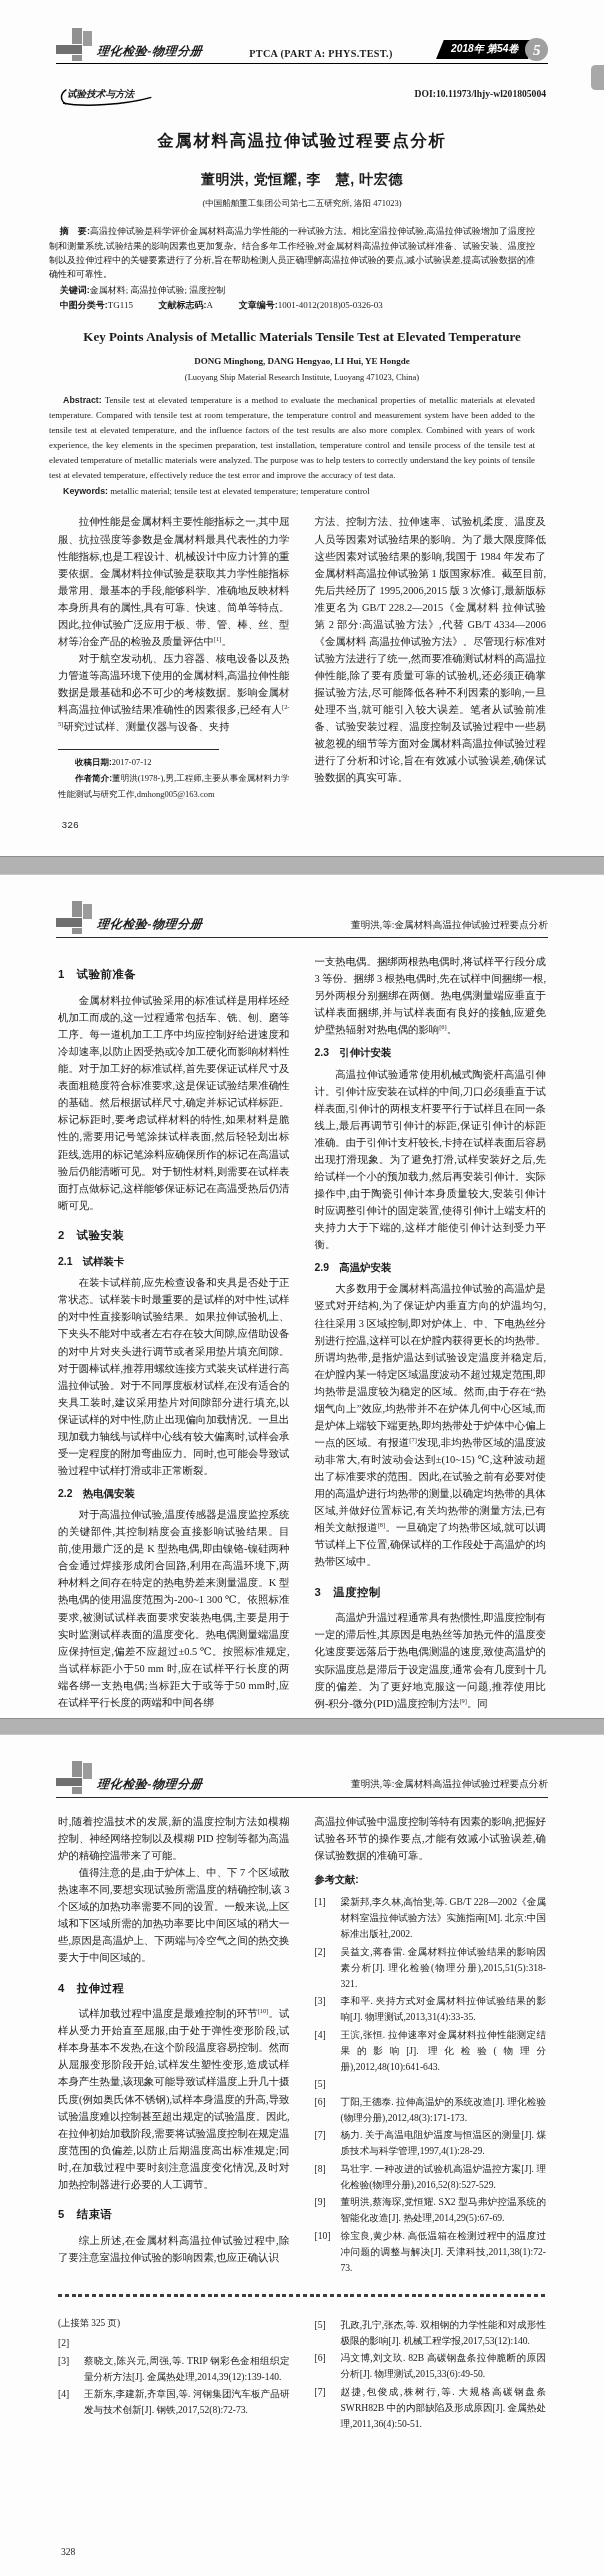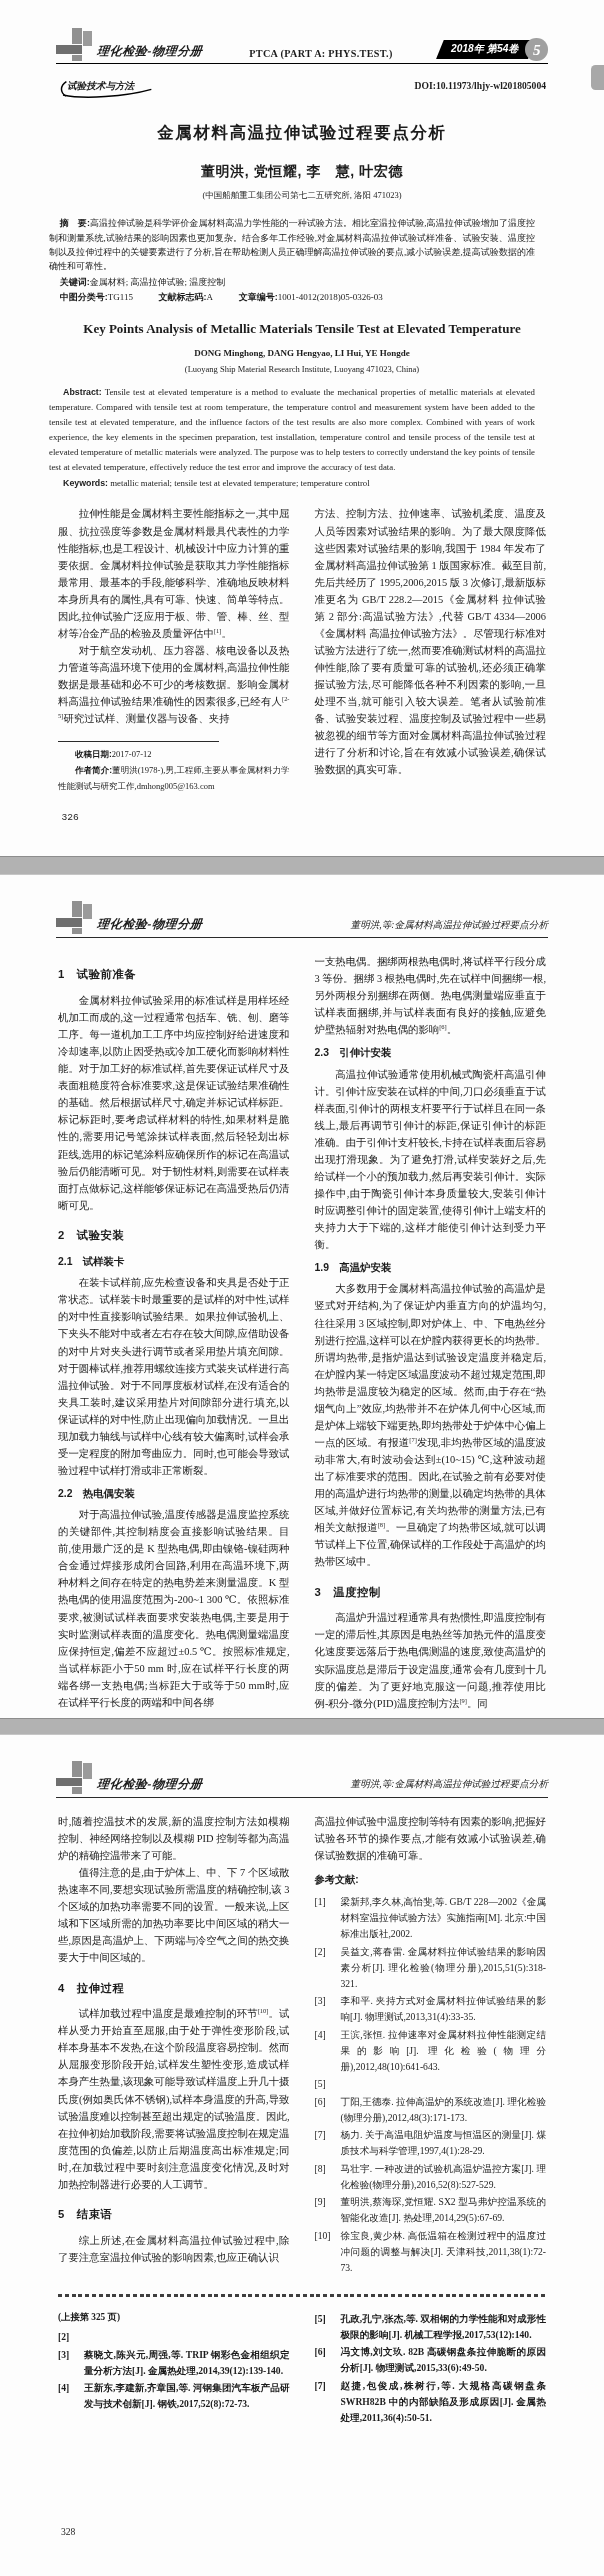--- a/index.html
+++ b/index.html
@@ -26,25 +26,25 @@
   .logo-mark{position:relative;width:36px;height:33px;flex:0 0 36px;}
   .lm-v{position:absolute;left:16px;top:0;width:10.2px;height:33px;background:#909090;}
   .lm-bump{position:absolute;left:26px;top:2.8px;width:8.5px;height:15.2px;background:#9b9b9b;border-left:1.7px solid #fdfdfd;}
   .lm-h{position:absolute;left:0;top:16px;width:26px;height:8.5px;background:#6f6f6f;border-top:1.1px solid #fdfdfd;border-bottom:1.1px solid #fdfdfd;}
   .logo-name{font-family:"Liberation Sans","DejaVu Sans",sans-serif;font-style:italic;font-weight:bold;font-size:12px;letter-spacing:0.6px;transform:skewX(-6deg);padding-bottom:1.1px;white-space:nowrap;}
   .ptca{flex:1;text-align:center;font-weight:bold;font-size:10.2px;letter-spacing:0.3px;padding-bottom:2.3px;white-space:nowrap;}
   .banner-wrap{display:flex;align-items:center;position:relative;}
   .banner{background:#000;color:#fff;transform:skewX(-22deg);padding:2.3px 13.5px 2.3px 11.3px;white-space:nowrap;}
   .banner span{display:inline-block;transform:skewX(22deg);font-family:"Liberation Sans","DejaVu Sans",sans-serif;font-style:italic;font-weight:bold;font-size:10.2px;}
   .issue-circle{width:22.6px;height:22.6px;border-radius:50%;background:#a0a0a0;color:#fff;display:flex;align-items:center;justify-content:center;font-style:italic;font-weight:bold;font-size:15.2px;margin-left:-6.8px;z-index:2;}
-  .running-head{font-style:italic;font-size:9.6px;padding-bottom:2.3px;color:#222;}
+  .running-head{font-size:9.6px;padding-bottom:2.3px;color:#222;}
   .edge-tab{position:absolute;right:0;top:65px;width:13.5px;height:25px;background:#a8a8a8;border-radius:4.5px 0 0 4.5px;}
 
   
-  .meta-row{margin:16px 58px 0 58px;display:flex;justify-content:space-between;align-items:flex-start;}
+  .meta-row{margin:24px 58px 0 58px;display:flex;justify-content:space-between;align-items:flex-start;}
   .stamp{position:relative;padding:0 0 6.8px 9px;font-family:"Liberation Sans","DejaVu Sans",sans-serif;font-weight:bold;font-style:italic;font-size:9.6px;}
   .stamp svg{position:absolute;left:0;top:1.1px;}
   .doi{font-weight:bold;font-size:9.6px;}
   .title-cn{margin-top:21.5px;text-align:center;font-family:"Liberation Sans","DejaVu Sans",sans-serif;font-weight:bold;font-size:16.4px;letter-spacing:1.7px;}
   .authors-cn{margin-top:19px;text-align:center;font-family:"Liberation Sans","DejaVu Sans",sans-serif;font-weight:bold;font-size:14px;letter-spacing:0.6px;}
   .affil-cn{margin-top:9px;text-align:center;font-size:8.5px;}
   .absbox{margin:14.7px 69px 0 49px;font-size:9px;line-height:1.6;text-align:justify;}
   .absbox .ti{text-indent:1.2em;}
   .kwline{margin:1.1px 69px 0 49px;font-size:9px;line-height:1.6;text-indent:1.2em;}
   .clcline{margin:1.1px 69px 0 49px;font-size:9px;line-height:1.6;text-indent:1.2em;}
@@ -66,30 +66,30 @@
   .blk.h2{font-family:"Liberation Sans","DejaVu Sans",sans-serif;font-weight:bold;font-size:10.4px;text-indent:0;margin:5.6px 0 4.5px 0;}
   sup{font-size:.62em;vertical-align:super;line-height:0;}
 
   
   .footnote{margin-top:13.5px;}
   .fn-rule{width:161px;border-top:1.1px solid #2a2a2a;margin-bottom:5.6px;}
   .fn-line{margin:0;font-size:8.5px;line-height:1.85;text-align:justify;}
   .fn-line .b{font-size:8.5px;}
   .fn-line.ind{text-indent:2em;}
   .pageno{margin-top:15px;font-size:9.6px;padding-left:3.4px;font-family:Liberation Mono, monospace;}
-  .pageno-abs{position:absolute;left:61px;bottom:43px;font-size:9.6px;}
+  .pageno-abs{position:absolute;left:61px;bottom:23px;font-size:9.6px;}
 
   
   .ref-head{font-family:"Liberation Sans","DejaVu Sans",sans-serif;font-weight:bold;font-size:10.2px;margin:8px 0 5.6px 0;text-indent:0;}
   .ref-row{display:flex;font-size:9.6px;line-height:1.66;margin-bottom:1.7px;text-align:justify;}
   .ref-no{flex:0 0 26px;}
   .ref-text{flex:1;min-width:0;overflow-wrap:anywhere;}
   .dashsep{margin:17px 58px 0 58px;height:2.3px;
     background:repeating-linear-gradient(90deg,#3f3f3f 0 4px,transparent 4px 6.8px);}
-  .cont{margin:14px 58px 0 58px;display:flex;gap:25px;font-weight:bold;}
+  .cont{margin:20px 58px 0 58px;display:flex;gap:25px;}
   .cont .ccol{flex:1;min-width:0;}
   .cont-note{font-size:9.3px;margin:0 0 5.6px 0;}
 </style>
 </head>
 <body>
 
 <div class="page page1">
   <div class="jheader">
     <div class="logo">
       <div class="logo-mark">
@@ -187,21 +187,21 @@
           <div class="blk p">在装卡试样前,应先检查设备和夹具是否处于正常状态。试样装卡时最重要的是试样的对中性,试样的对中性直接影响试验结果。如果拉伸试验机上、下夹头不能对中或者左右存在较大间隙,应借助设备的对中片对夹头进行调节或者采用垫片填充间隙。对于圆棒试样,推荐用螺纹连接方式装夹试样进行高温拉伸试验。对于不同厚度板材试样,在没有适合的夹具工装时,建议采用垫片对间隙部分进行填充,以保证试样的对中性,防止出现偏向加载情况。一旦出现加载力轴线与试样中心线有较大偏离时,试样会承受一定程度的附加弯曲应力。同时,也可能会导致试验过程中试样打滑或非正常断裂。</div>
           <div class="blk h2">2.2　热电偶安装</div>
           <div class="blk p">对于高温拉伸试验,温度传感器是温度监控系统的关键部件,其控制精度会直接影响试验结果。目前,使用最广泛的是 K 型热电偶,即由镍铬-镍硅两种合金通过焊接形成闭合回路,利用在高温环境下,两种材料之间存在特定的热电势差来测量温度。K 型热电偶的使用温度范围为-200~1 300 ℃。依照标准要求,被测试试样表面要求安装热电偶,主要是用于实时监测试样表面的温度变化。热电偶测量端温度应保持恒定,偏差不应超过±0.5 ℃。按照标准规定,当试样标距小于50 mm 时,应在试样平行长度的两端各绑一支热电偶;当标距大于或等于50 mm时,应在试样平行长度的两端和中间各绑</div>
         </div>
     </div>
     <div class="col">
       <div>
           <div class="blk pc">一支热电偶。捆绑两根热电偶时,将试样平行段分成 3 等份。捆绑 3 根热电偶时,先在试样中间捆绑一根,另外两根分别捆绑在两侧。热电偶测量端应垂直于试样表面捆绑,并与试样表面有良好的接触,应避免炉壁热辐射对热电偶的影响<sup>[6]</sup>。</div>
           <div class="blk h2">2.3　引伸计安装</div>
           <div class="blk p">高温拉伸试验通常使用机械式陶瓷杆高温引伸计。引伸计应安装在试样的中间,刀口必须垂直于试样表面,引伸计的两根支杆要平行于试样且在同一条线上,最后再调节引伸计的标距,保证引伸计的标距准确。由于引伸计支杆较长,卡持在试样表面后容易出现打滑现象。为了避免打滑,试样安装好之后,先给试样一个小的预加载力,然后再安装引伸计。实际操作中,由于陶瓷引伸计本身质量较大,安装引伸计时应调整引伸计的固定装置,使得引伸计上端支杆的夹持力大于下端的,这样才能使引伸计达到受力平衡。</div>
-          <div class="blk h2">1.9　高温炉安装</div>
+          <div class="blk h2">2.9　高温炉安装</div>
           <div class="blk p">大多数用于金属材料高温拉伸试验的高温炉是竖式对开结构,为了保证炉内垂直方向的炉温均匀,往往采用 3 区域控制,即对炉体上、中、下电热丝分别进行控温,这样可以在炉膛内获得更长的均热带。所谓均热带,是指炉温达到试验设定温度并稳定后,在炉膛内某一特定区域温度波动不超过规定范围,即均热带是温度较为稳定的区域。然而,由于存在“热烟气向上”效应,均热带并不在炉体几何中心区域,而是炉体上端较下端更热,即均热带处于炉体中心偏上一点的区域。有报道<sup>[7]</sup>发现,非均热带区域的温度波动非常大,有时波动会达到±(10~15) ℃,这种波动超出了标准要求的范围。因此,在试验之前有必要对使用的高温炉进行均热带的测量,以确定均热带的具体区域,并做好位置标记,有关均热带的测量方法,已有相关文献报道<sup>[8]</sup>。一旦确定了均热带区域,就可以调节试样上下位置,确保试样的工作段处于高温炉的均热带区域中。</div>
           <div class="blk h1">3　温度控制</div>
           <div class="blk p">高温炉升温过程通常具有热惯性,即温度控制有一定的滞后性,其原因是电热丝等加热元件的温度变化速度要远落后于热电偶测温的速度,致使高温炉的实际温度总是滞后于设定温度,通常会有几度到十几度的偏差。为了更好地克服这一问题,推荐使用比例-积分-微分(PID)温度控制方法<sup>[9]</sup>。同</div>
         </div>
 
     </div>
   </div>
 </div>
 
 <div class="gap gap2"></div>

